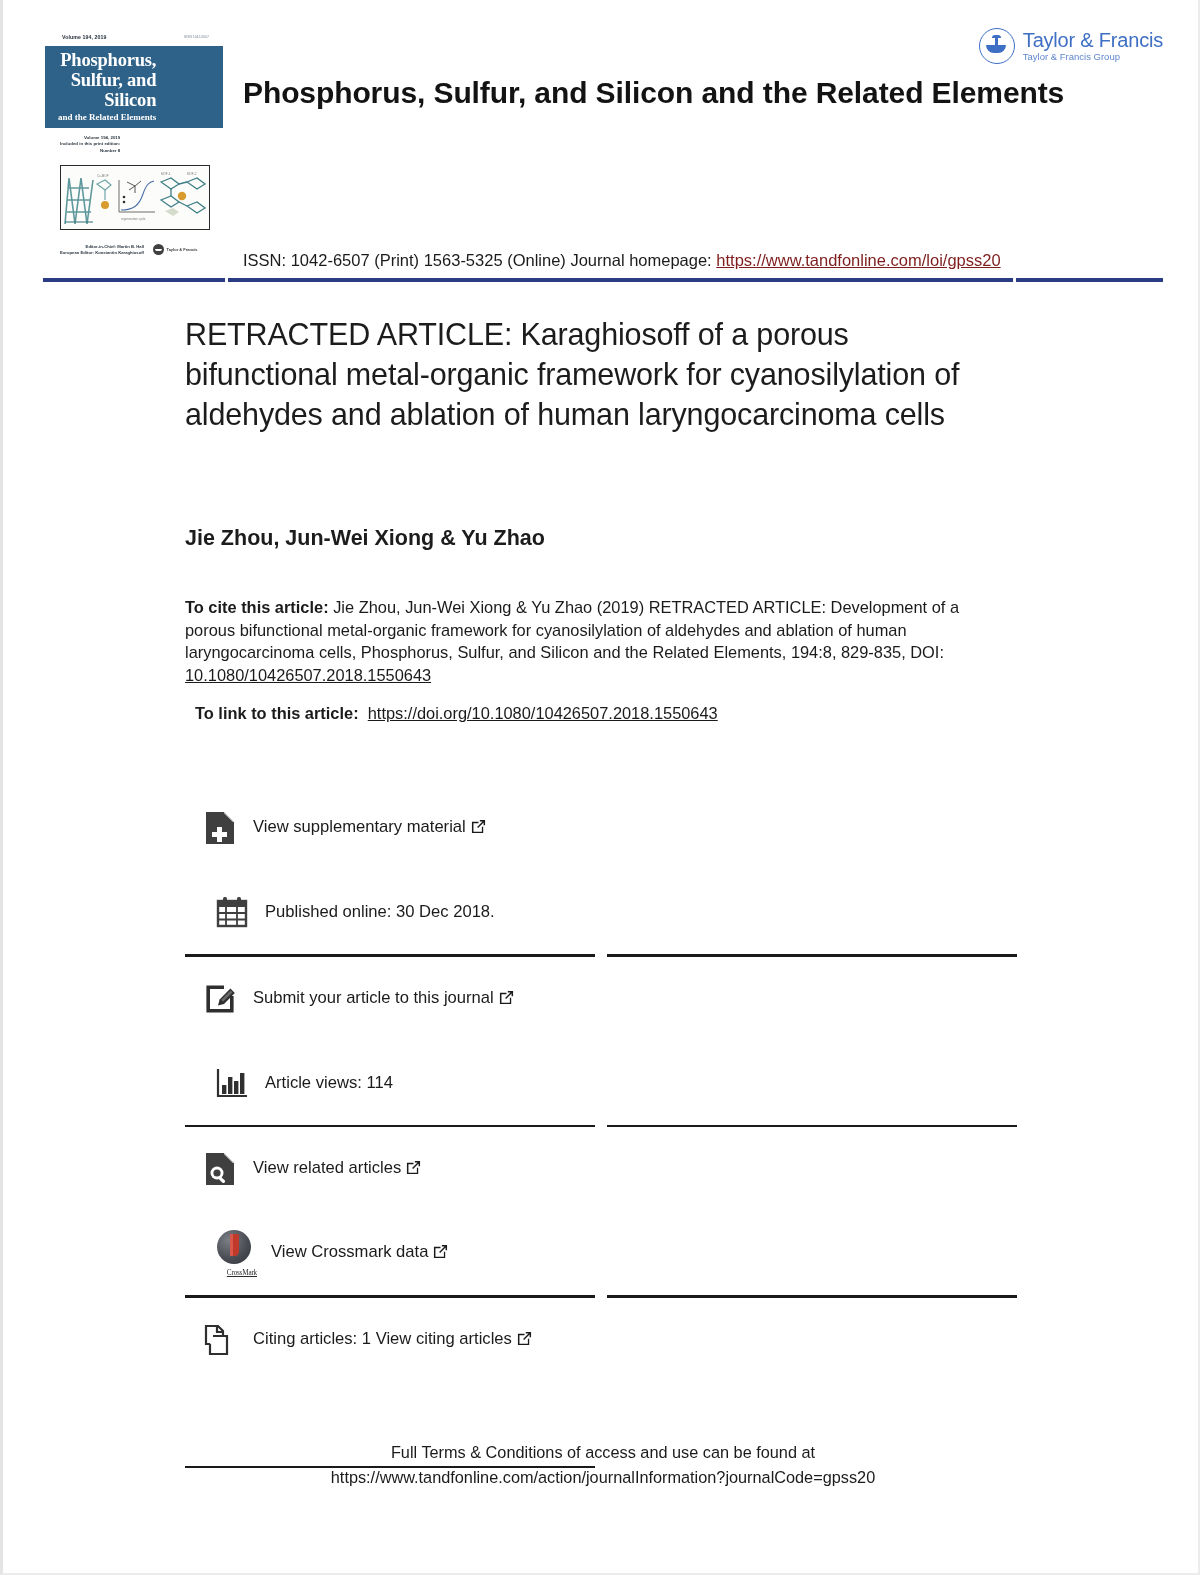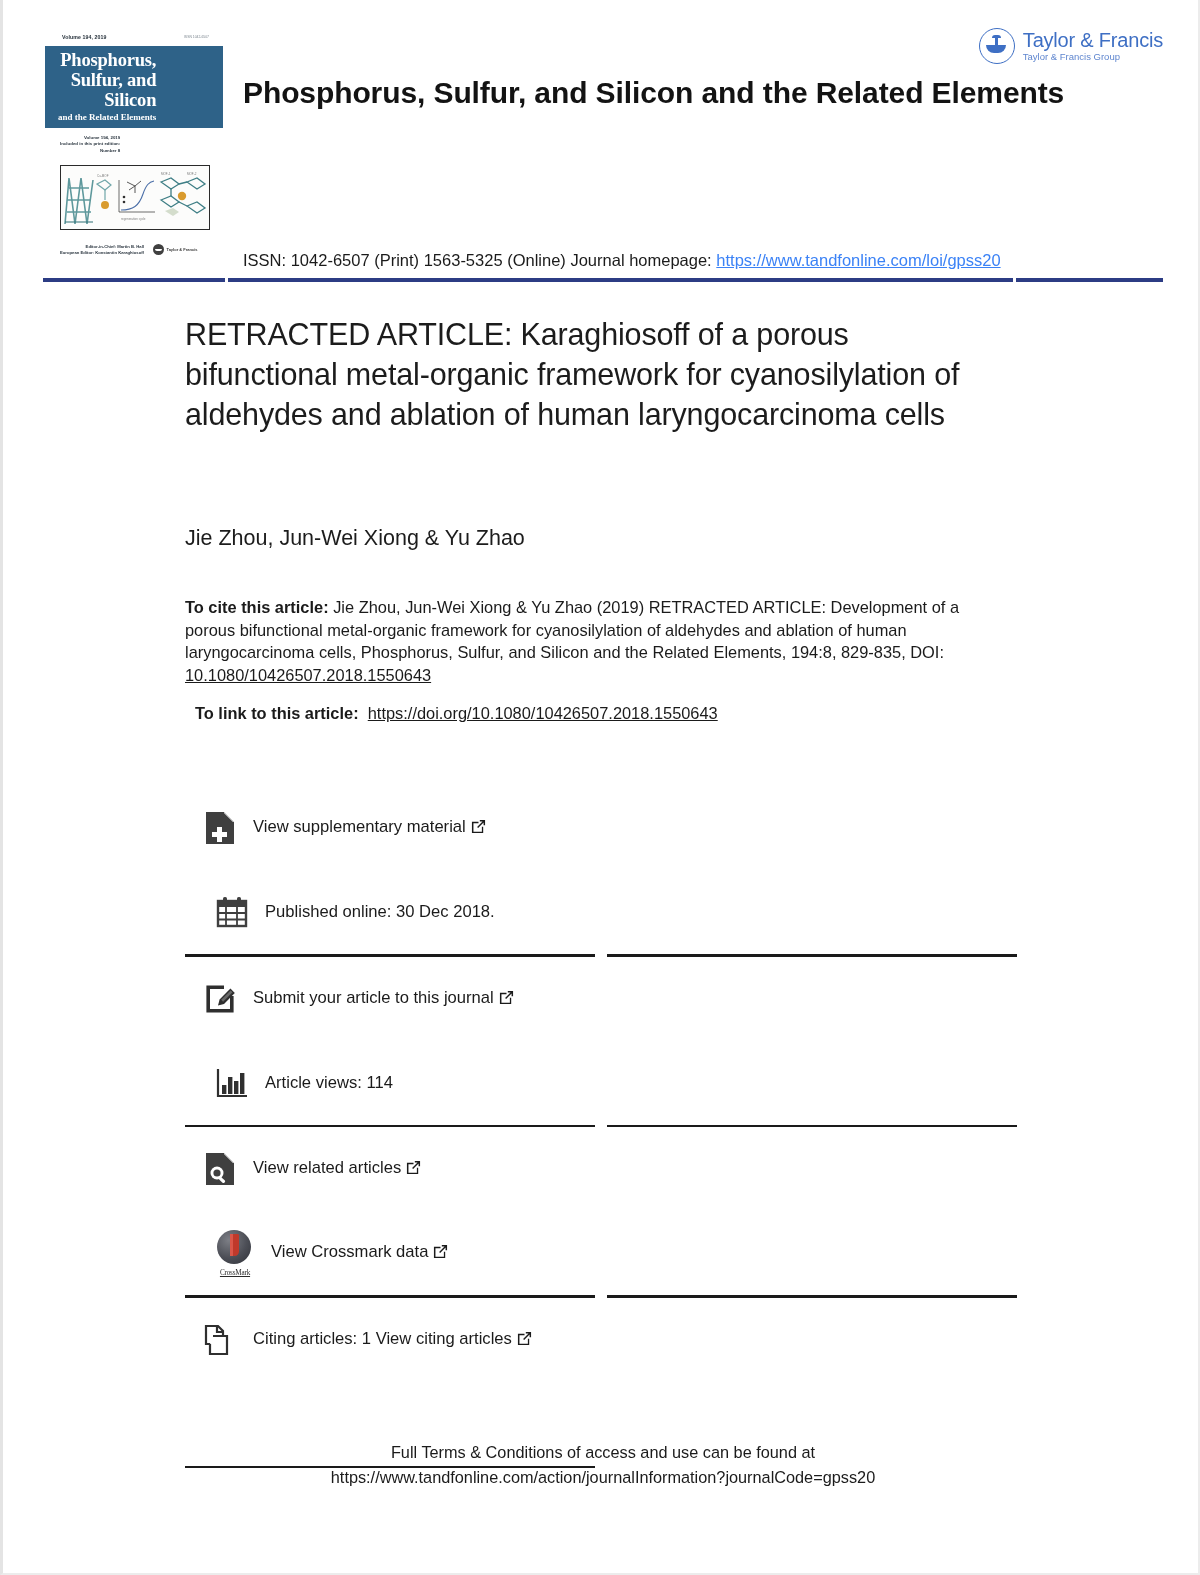--- a/index.html
+++ b/index.html
@@ -180,21 +180,21 @@
   }
 
   .issn-line {
     position: absolute;
     left: 240px;
     top: 251px;
     font-size: 16.5px;
     color: #1b1b1b;
   }
   .issn-link {
-    color: #3b82f6;
+    color: #7f1d1d;
     text-decoration: underline;
   }
   .rule-navy {
     position: absolute;
     left: 40px;
     top: 278px;
     width: 1120px;
     height: 4px;
     background: #2c3c84;
   }
@@ -224,21 +224,21 @@
     font-size: 30.5px;
     line-height: 40px;
     color: #1c1c1c;
     letter-spacing: -0.15px;
   }
   .authors {
     position: absolute;
     left: 182px;
     top: 526px;
     font-size: 21.5px;
-    font-weight: normal;
+    font-weight: bold;
     color: #1c1c1c;
     text-align: right;
   }
   .cite-block {
     position: absolute;
     left: 182px;
     top: 596px;
     width: 800px;
     font-family: "Liberation Sans", sans-serif;
     font-size: 16.4px;
@@ -311,21 +311,21 @@
     position:absolute; left:12.5px; top:4px;
     width: 9px; height: 22px;
     background:#c0392b;
     border-radius: 1.5px 1.5px 5px 5px;
   }
   .cm-bar:after{
     content:'';position:absolute;left:0;top:0;width:3px;height:22px;background:#d9574a;
   }
   .cm-text{
     position:absolute; left:0; bottom:-1px;
-    width:44px; text-align:center;
+    width:44px; text-align:right;
     font-family:"Liberation Serif", serif;
     font-size:7.2px; color:#2a2a2a; letter-spacing:-0.2px;text-decoration:underline;
   }
 
   
   .footer {
     position: absolute;
     left: 0;
     top: 1440px;
     width: 1200px;

